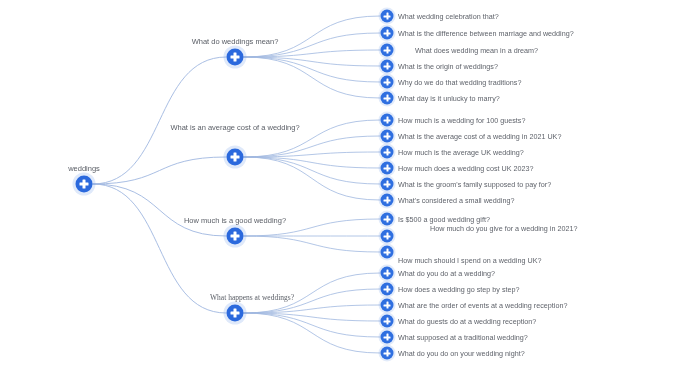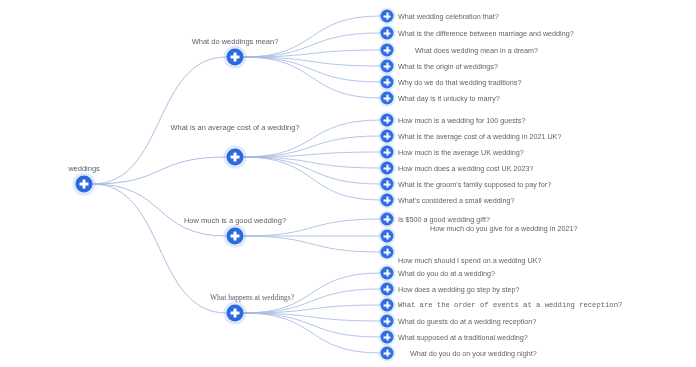--- a/index.html
+++ b/index.html
@@ -230,30 +230,30 @@
       <div class="label label-leaf" style="left: 398px; top: 273px;">What do you do at a wedding?</div>
       <div class="node node-leaf" style="left: 387px; top: 289px;">
         <span class="plus-h"></span>
         <span class="plus-v"></span>
       </div>
       <div class="label label-leaf" style="left: 398px; top: 289px;">How does a wedding go step by step?</div>
       <div class="node node-leaf" style="left: 387px; top: 305px;">
         <span class="plus-h"></span>
         <span class="plus-v"></span>
       </div>
-      <div class="label label-leaf" style="left: 398px; top: 305px; font-family: Liberation Mono, monospace;">What are the order of events at a wedding reception?</div>
+      <div class="label label-leaf" style="left: 398px; top: 305px;">What are the order of events at a wedding reception?</div>
       <div class="node node-leaf" style="left: 387px; top: 321px;">
         <span class="plus-h"></span>
         <span class="plus-v"></span>
       </div>
       <div class="label label-leaf" style="left: 398px; top: 321px;">What do guests do at a wedding reception?</div>
       <div class="node node-leaf" style="left: 387px; top: 337px;">
         <span class="plus-h"></span>
         <span class="plus-v"></span>
       </div>
       <div class="label label-leaf" style="left: 398px; top: 337px;">What supposed at a traditional wedding?</div>
       <div class="node node-leaf" style="left: 387px; top: 353px;">
         <span class="plus-h"></span>
         <span class="plus-v"></span>
       </div>
-      <div class="label label-leaf" style="left: 398px; top: 353px; margin-left: 12px;">What do you do on your wedding night?</div>
+      <div class="label label-leaf" style="left: 398px; top: 353px;">What do you do on your wedding night?</div>
     </div>
 </div>
 
 </body></html>

